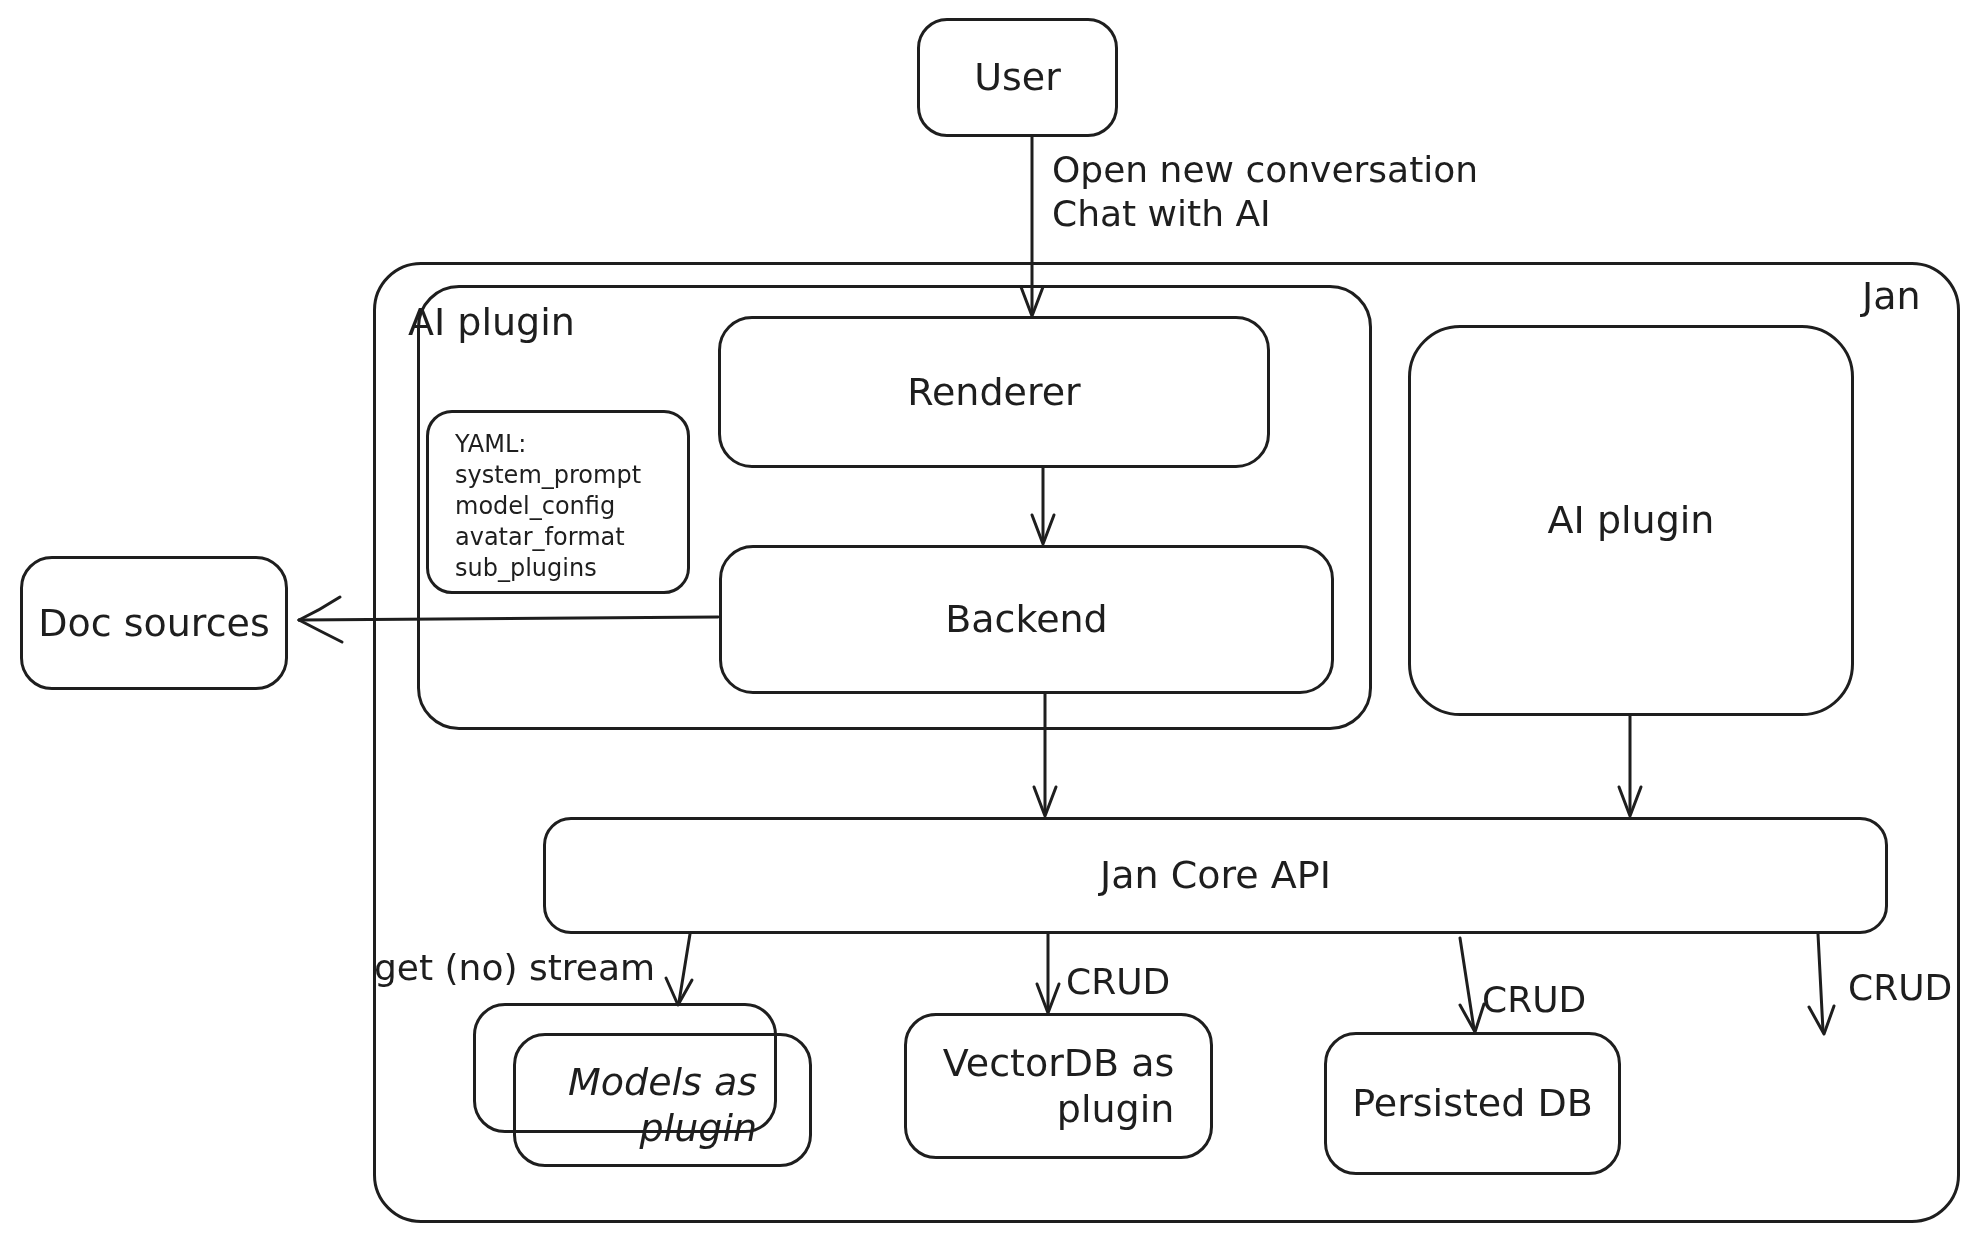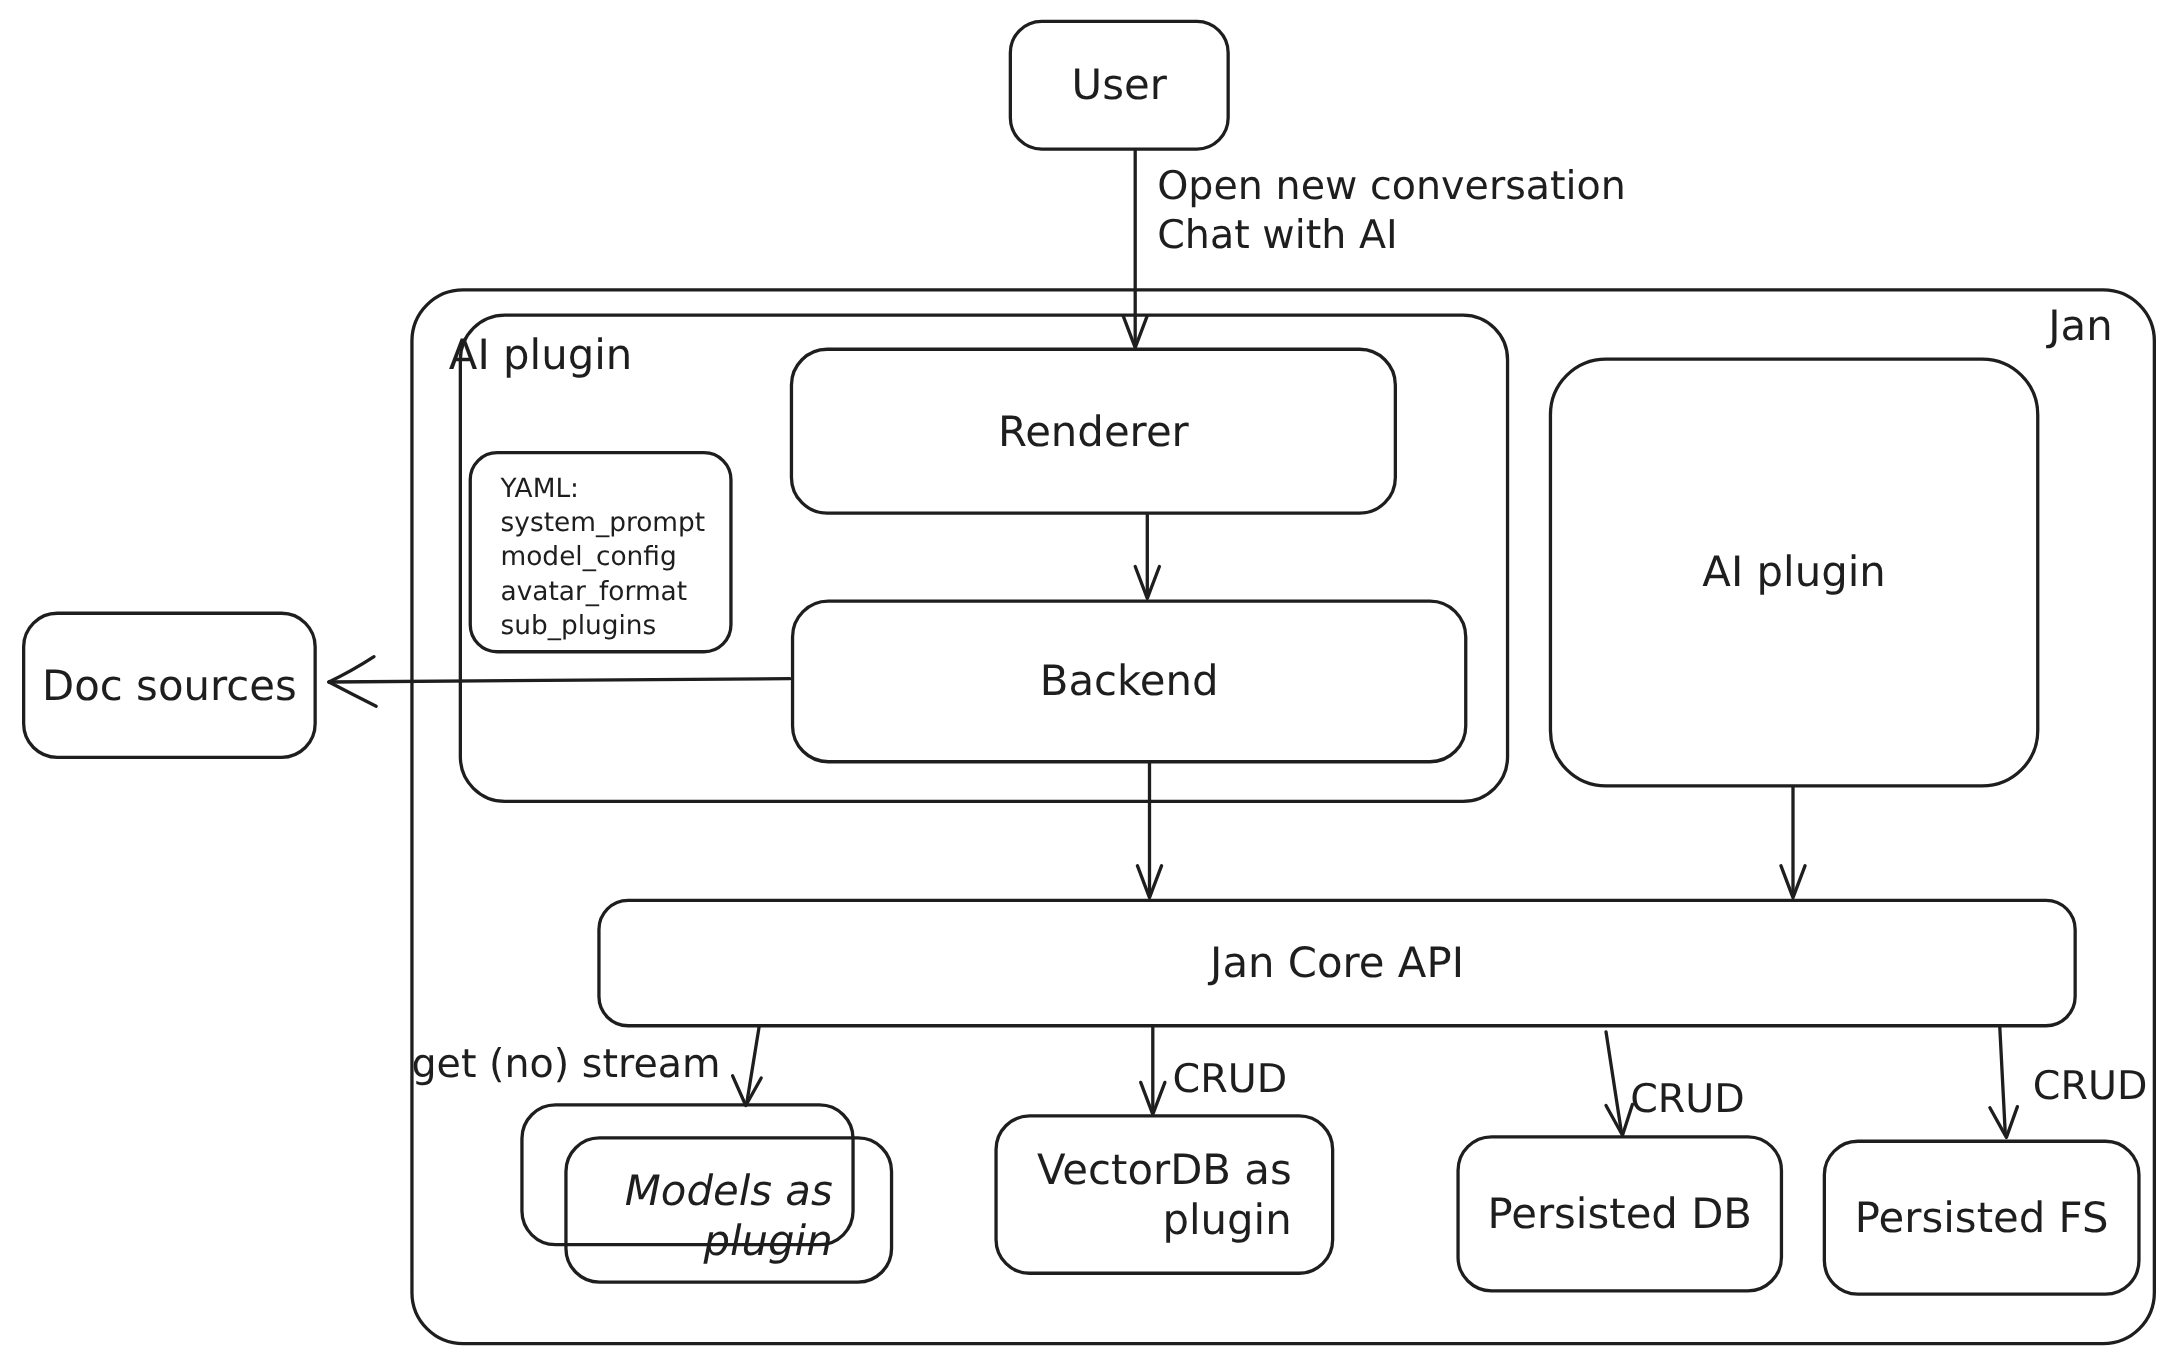--- a/index.html
+++ b/index.html
@@ -81,21 +81,21 @@
   <div class="box container-box" style="left:373px; top:262px; width:1587px; height:961px; border-radius:48px;"></div>
   <div class="floating-label" style="left:1862px; top:274px;">Jan</div>
 
   <div class="box container-box" style="left:417px; top:285px; width:955px; height:445px; border-radius:42px;"></div>
   <div class="floating-label" style="left:408px; top:300px;">AI plugin</div>
 
   <div class="box" style="left:917px; top:18px; width:201px; height:119px; border-radius:30px;">User</div>
 
   <div class="box" style="left:718px; top:316px; width:552px; height:152px; border-radius:34px;">Renderer</div>
 
-  <div class="note" style="left:426px; top:410px; width:240px; height:184px;">
+  <div class="note" style="left:426px; top:410px; width:264px; height:184px;">
     <div>YAML:</div>
     <div>system_prompt</div>
     <div>model_config</div>
     <div>avatar_format</div>
     <div>sub_plugins</div>
   </div>
 
   <div class="box" style="left:719px; top:545px; width:615px; height:149px; border-radius:34px;">Backend</div>
 
   <div class="box" style="left:20px; top:556px; width:268px; height:134px; border-radius:32px;">Doc sources</div>
@@ -107,21 +107,20 @@
   <div class="box" style="left:473px; top:1003px; width:304px; height:130px; border-radius:32px;"></div>
   <div class="box" style="left:513px; top:1033px; width:299px; height:134px; border-radius:32px;"></div>
   <div class="node-label-overlay" style="left:513px; top:1040px; width:299px; height:130px;">Models as
 plugin</div>
 
   <div class="box" style="left:904px; top:1013px; width:309px; height:146px; border-radius:32px;">VectorDB as
 plugin</div>
 
   <div class="box" style="left:1324px; top:1032px; width:297px; height:143px; border-radius:32px;">Persisted DB</div>
 
-  <div class="box" style="left:1657px; top:1036px; width:289px; height:142px; border-radius:32px;">Persisted FS</div>
 
   <svg class="arrows" viewBox="0 0 1981 1246">
     <g>
       <path d="M1032 137 L1032 313"></path>
       <path d="M1021 287 L1032 316 L1043 287"></path>
     </g>
     <g>
       <path d="M1043 468 L1043 541"></path>
       <path d="M1032 515 L1043 544 L1054 515"></path>
     </g>

